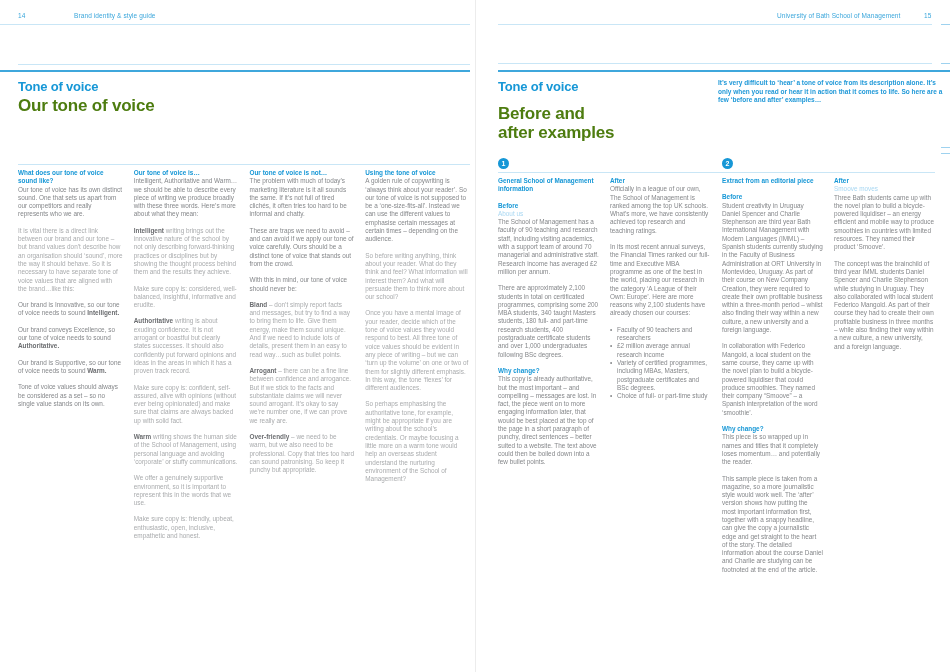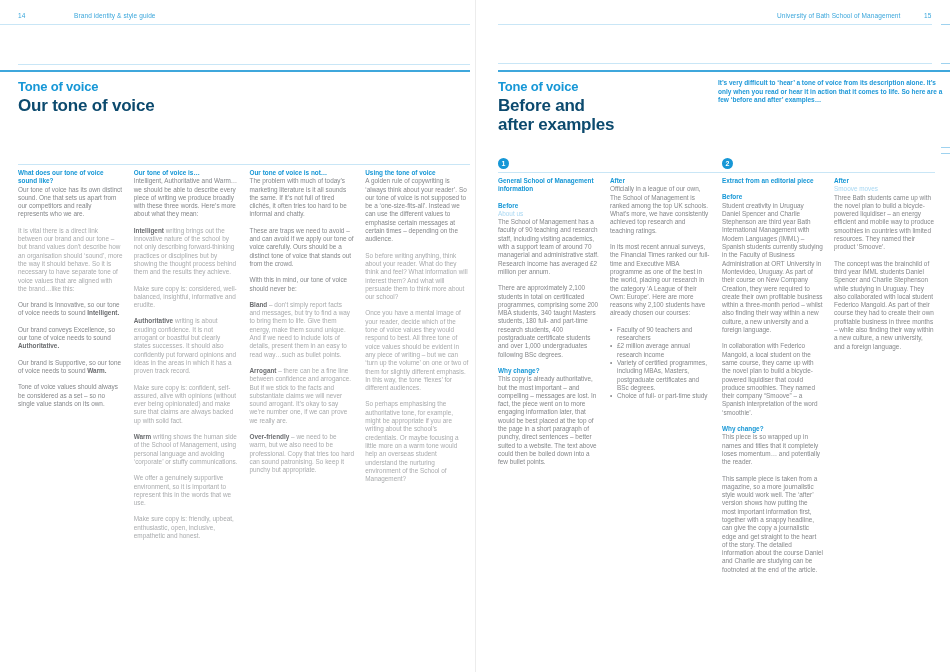--- a/index.html
+++ b/index.html
@@ -5,21 +5,21 @@
   html,body{margin:0;padding:0}
   body{width:950px;height:672px;background:#ffffff;position:relative;overflow:hidden;
        font-family:"Liberation Sans",sans-serif;-webkit-font-smoothing:antialiased}
   .abs{position:absolute}
   .hdr{font-size:6.5px;color:#3aa6db;letter-spacing:.1px}
   .rule-l{height:1px;background:#c9e6f6}
   .rule-m{height:2px;background:#3fa7dc}
   .tick{height:1px;background:#9ed2ef}
   .gutter{width:1px;background:#ececec}
   .title{font-size:13px;font-weight:700;color:#1697d6;line-height:19px;letter-spacing:-.2px}
-  .subtitle{font-size:17px;font-weight:700;color:#0c4a6e;line-height:19px;letter-spacing:-.2px;white-space:pre-line}
+  .subtitle{font-size:17px;font-weight:700;color:#4d7c0f;line-height:19px;letter-spacing:-.2px;white-space:pre-line}
   .intro{font-size:6.5px;line-height:8.6px;font-weight:700;color:#2099d8}
   .cols{display:grid;grid-template-columns:repeat(4,1fr);gap:11px;border-top:1px solid #c9e6f6;padding-top:4px}
   .col{position:relative;font-size:6.4px;line-height:8.3px;color:#85878a}
   .col-h{color:#1697d6;font-weight:700}
   .sub-h{color:#1697d6;font-weight:700}
   .light-h{color:#a8d7f2}
   .col-h + .sub-h{margin-top:8px}
   p.body{margin:0 0 8px 0}
   p.body.tight{margin-bottom:0}
   p.muted{color:#a9abad}
@@ -49,21 +49,21 @@
 <div class="abs tick" style="left:941px;top:63px;width:9px"></div>
 <div class="abs rule-m" style="left:0;top:70px;width:470px"></div>
 <div class="abs rule-m" style="left:498px;top:70px;width:452px"></div>
 <div class="abs tick" style="left:941px;top:147px;width:9px"></div>
 <div class="abs tick" style="left:941px;top:153px;width:9px"></div>
 
 <div class="abs title" style="left:18px;top:77px">Tone of voice</div>
 <div class="abs subtitle" style="left:18px;top:96px">Our tone of voice</div>
 
 <div class="abs title" style="left:498px;top:77px">Tone of voice</div>
-<div class="abs subtitle" style="left:498px;top:96px">Before and
+<div class="abs subtitle" style="left:498px;top:104px">Before and
 after examples</div>
 <div class="abs intro" style="left:718px;top:79px;width:231px">It’s very difficult to ‘hear’ a tone of voice from its description alone. It’s only when you read or hear it in action that it comes to life. So here are a few ‘before and after’ examples…</div>
 
 <div class="abs cols" style="left:18px;top:164px;width:452px">
     <div class="col">
       <div class="col-h">What does our tone of voice sound like?</div>
       <p class="body"><span>Our tone of voice has its own distinct sound. One that sets us apart from our competitors and really represents who we are.</span></p>
       <p class="body muted"><span>It is vital there is a direct link between our brand and our tone – but brand values don’t describe how an organisation should ‘sound’, more the way it should behave. So it is necessary to have separate tone of voice values that are aligned with the brand…like this:</span></p>
       <p class="body"><span>Our brand is Innovative, so our tone of voice needs to sound </span><span class="b">Intelligent.</span></p>
       <p class="body"><span>Our brand conveys Excellence, so our tone of voice needs to sound </span><span class="b">Authoritative.</span></p>

